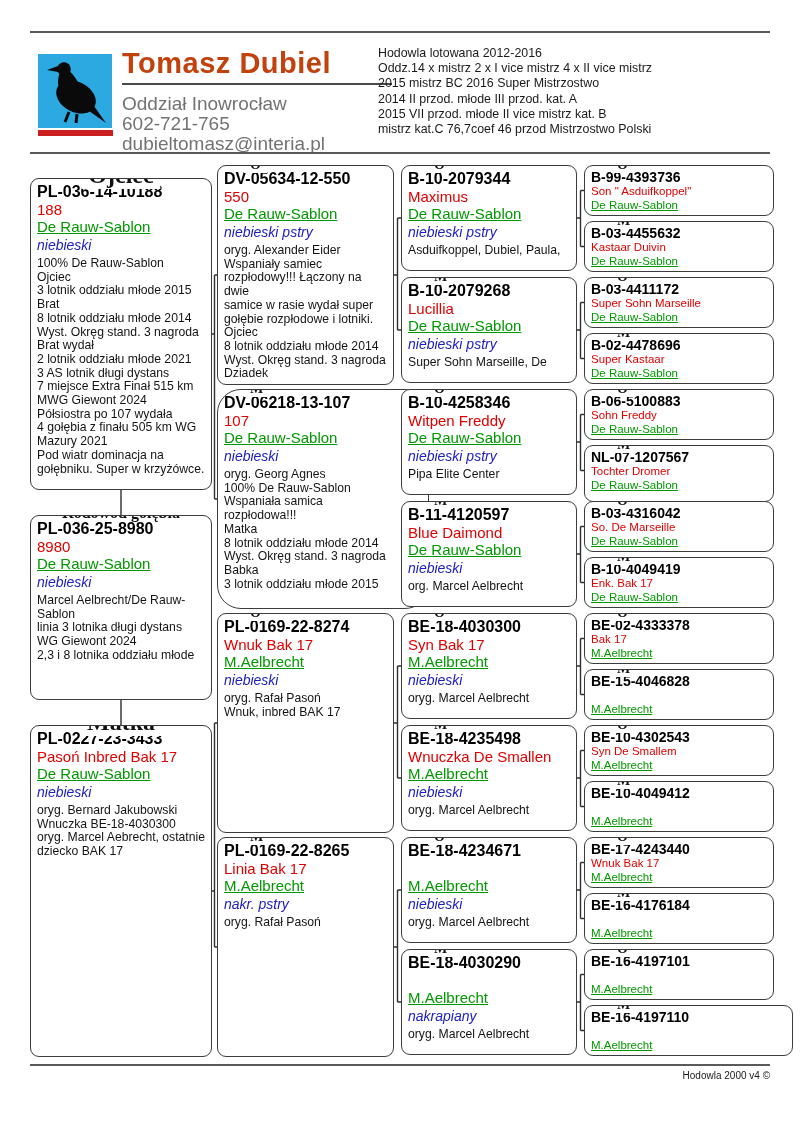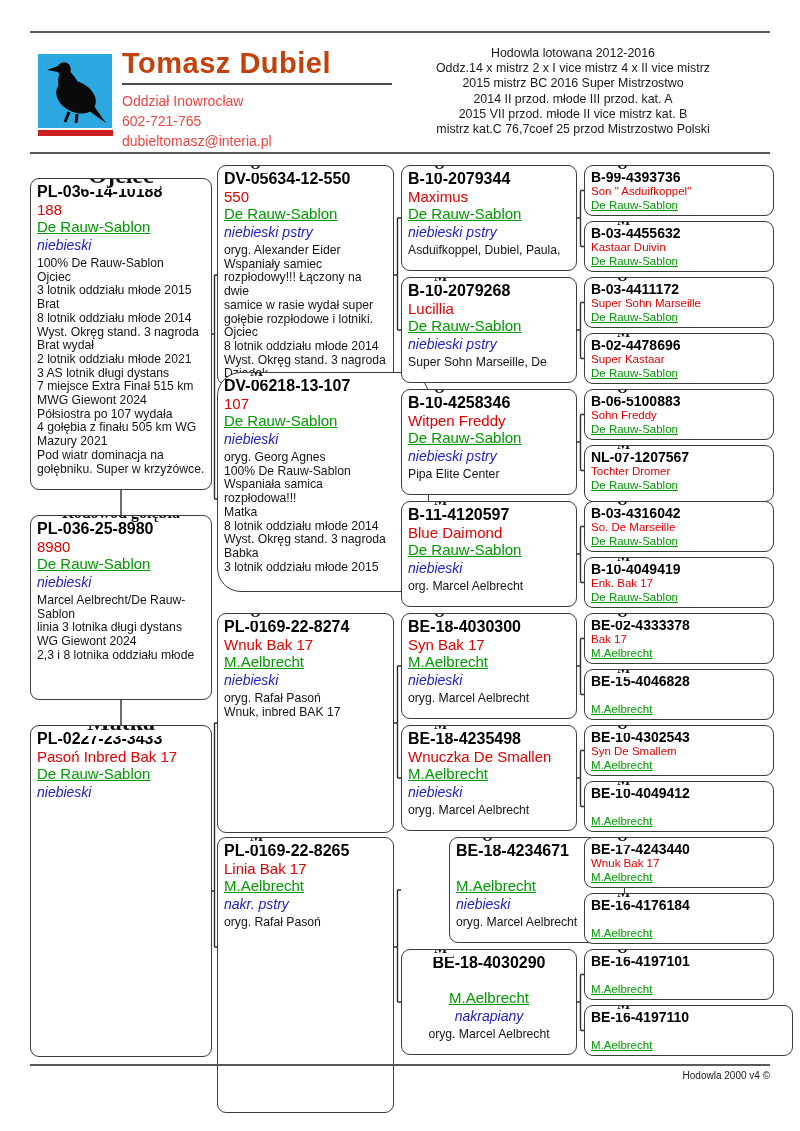--- a/index.html
+++ b/index.html
@@ -10,24 +10,24 @@
   .rule{position:absolute;left:30px;right:30px;height:2px;background:#5a5a5a;}
   
   .logo{position:absolute;left:38px;top:54px;width:74px;height:74px;}
   .logo svg{display:block;}
   .logo-stripe{position:absolute;left:38px;top:130px;width:75px;height:6px;background:#cc2020;}
   .owner-name{
     position:absolute;left:122px;top:47px;width:270px;
     font-size:29px;font-weight:bold;color:#c2410c;
     border-bottom:2px solid #4a4a4a;padding-bottom:3px;letter-spacing:.5px;
   }
-  .contact{position:absolute;left:122px;font-size:14px;color:#ef4444;}
+  .contact{position:absolute;left:122px;font-size:19px;color:#737373;}
   .c1{top:93px}.c2{top:113px}.c3{top:133px}
   .achievements{
-    position:absolute;right:32px;top:46px;width:390px;text-align:center;
+    position:absolute;right:32px;top:46px;width:390px;text-align:left;
     font-size:12.4px;line-height:15.2px;color:#1a1a1a;
   }
   
   #connectors{position:absolute;left:0;top:0;pointer-events:none;}
   .box{
     position:absolute;background:#fff;border:1.6px solid #3c3c3c;border-radius:9px;
     box-sizing:border-box;padding:3px 6px 2px;overflow:hidden;
   }
   .marker{
     position:absolute;top:-9px;left:26px;background:#fff;padding:0 6px;
@@ -76,21 +76,21 @@
   <div class="contact c1">Oddział Inowrocław</div>
   <div class="contact c2">602-721-765</div>
   <div class="contact c3">dubieltomasz@interia.pl</div>
 
   <div class="achievements">
     <div>Hodowla lotowana 2012-2016</div>
     <div>Oddz.14 x mistrz 2 x I vice mistrz 4 x II vice mistrz</div>
     <div>2015 mistrz BC 2016 Super Mistrzostwo</div>
     <div>2014 II przod. młode III przod. kat. A</div>
     <div>2015 VII przod. młode II vice mistrz kat. B</div>
-    <div>mistrz kat.C 76,7coef 25 przod Mistrzostwo Polski</div>
+    <div>mistrz kat.C 76,7coef 46 przod Mistrzostwo Polski</div>
   </div>
 
   <div class="rule" style="top:152px"></div>
 
   <svg id="connectors" width="800" height="1131" viewBox="0 0 800 1131">
       <path d="M121 490L121 515M121 700L121 725M212 334L214.5 334M214.5 275L214.5 499M214.5 275L217 275M214.5 499L217 499M212 891L214.5 891M214.5 723L214.5 947M214.5 723L217 723M214.5 947L217 947M394 275L397.5 275M397.5 218L397.5 330M397.5 218L401 218M397.5 330L401 330M394 499L397.5 499M397.5 442L397.5 554M397.5 442L401 442M397.5 554L401 554M394 723L397.5 723M397.5 666L397.5 778M397.5 666L401 666M397.5 778L401 778M394 947L397.5 947M397.5 890L397.5 1002M397.5 890L401 890M397.5 1002L401 1002M577 218L580.5 218M580.5 190.5L580.5 246.5M580.5 190.5L584 190.5M580.5 246.5L584 246.5M577 330L580.5 330M580.5 302.5L580.5 358.5M580.5 302.5L584 302.5M580.5 358.5L584 358.5M577 442L580.5 442M580.5 414.5L580.5 470.5M580.5 414.5L584 414.5M580.5 470.5L584 470.5M577 554L580.5 554M580.5 526.5L580.5 582.5M580.5 526.5L584 526.5M580.5 582.5L584 582.5M577 666L580.5 666M580.5 638.5L580.5 694.5M580.5 638.5L584 638.5M580.5 694.5L584 694.5M577 778L580.5 778M580.5 750.5L580.5 806.5M580.5 750.5L584 750.5M580.5 806.5L584 806.5M577 890L580.5 890M580.5 862.5L580.5 918.5M580.5 862.5L584 862.5M580.5 918.5L584 918.5M577 1002L580.5 1002M580.5 974.5L580.5 1030.5M580.5 974.5L584 974.5M580.5 1030.5L584 1030.5" stroke="#2f2f2f" stroke-width="1.4" fill="none"></path>
     </svg>
   <div id="tree">
       <div class="box g1" style="left: 30px; top: 178px; width: 182px; height: 312px;">
         <span class="title t-big">Ojciec</span>
@@ -126,38 +126,42 @@
 linia 3 lotnika długi dystans
 WG Giewont 2024
 2,3 i 8 lotnika oddziału młode</div>
       </div>
       <div class="box g1" style="left: 30px; top: 725px; width: 182px; height: 332px;">
         <span class="title t-big">Matka</span>
         <div class="ring">PL-0227-23-3433</div>
         <div class="name">Pasoń Inbred Bak 17</div>
         <div class="strain">De Rauw-Sablon</div>
         <div class="colorline">niebieski</div>
+        <div class="desc">oryg. Bernard Jakubowski
+Wnuczka BE-18-4030300
+oryg. Marcel Aebrecht, ostatnie
+dziecko BAK 17</div>
       </div>
       <div class="box g2" style="left: 217px; top: 165px; width: 177px; height: 220px;">
         <span class="marker">O</span>
         <div class="ring">DV-05634-12-550</div>
         <div class="name">550</div>
         <div class="strain">De Rauw-Sablon</div>
         <div class="colorline">niebieski pstry</div>
         <div class="desc">oryg. Alexander Eider
 Wspaniały samiec
 rozpłodowy!!! Łączony na dwie
 samice w rasie wydał super
 gołębie rozpłodowe i lotniki.
 Ojciec
 8 lotnik oddziału młode 2014
 Wyst. Okręg stand. 3 nagroda
 Dziadek</div>
       </div>
-      <div class="box g2" style="left: 217px; top: 372px; width: 212px; height: 220px; border-radius: 24px;">
+      <div class="box g2" style="left: 217px; top: 389px; width: 212px; height: 220px; border-radius: 24px;">
         <span class="marker">M</span>
         <div class="ring">DV-06218-13-107</div>
         <div class="name">107</div>
         <div class="strain">De Rauw-Sablon</div>
         <div class="colorline">niebieski</div>
         <div class="desc">oryg. Georg Agnes
 100% De Rauw-Sablon
 Wspaniała samica
 rozpłodowa!!!
 Matka
@@ -168,21 +172,21 @@
       </div>
       <div class="box g2" style="left: 217px; top: 613px; width: 177px; height: 220px;">
         <span class="marker">O</span>
         <div class="ring">PL-0169-22-8274</div>
         <div class="name">Wnuk Bak 17</div>
         <div class="strain">M.Aelbrecht</div>
         <div class="colorline">niebieski</div>
         <div class="desc">oryg. Rafał Pasoń
 Wnuk, inbred BAK 17</div>
       </div>
-      <div class="box g2" style="left: 217px; top: 837px; width: 177px; height: 276px;">
+      <div class="box g2" style="left: 217px; top: 837px; width: 177px; height: 220px;">
         <span class="marker">M</span>
         <div class="ring">PL-0169-22-8265</div>
         <div class="name">Linia Bak 17</div>
         <div class="strain">M.Aelbrecht</div>
         <div class="colorline">nakr. pstry</div>
         <div class="desc">oryg. Rafał Pasoń</div>
       </div>
       <div class="box g3" style="left: 401px; top: 165px; width: 176px; height: 106px;">
         <span class="marker">O</span>
         <div class="ring">B-10-2079344</div>
@@ -224,29 +228,29 @@
         <div class="desc">oryg. Marcel Aelbrecht</div>
       </div>
       <div class="box g3" style="left: 401px; top: 725px; width: 176px; height: 106px;">
         <span class="marker">M</span>
         <div class="ring">BE-18-4235498</div>
         <div class="name">Wnuczka De Smallen</div>
         <div class="strain">M.Aelbrecht</div>
         <div class="colorline">niebieski</div>
         <div class="desc">oryg. Marcel Aelbrecht</div>
       </div>
-      <div class="box g3" style="left: 401px; top: 837px; width: 176px; height: 106px; margin-left: 48px;">
+      <div class="box g3" style="left: 401px; top: 837px; width: 176px; height: 106px;">
         <span class="marker">O</span>
         <div class="ring">BE-18-4234671</div>
         <div class="name"></div>
         <div class="strain">M.Aelbrecht</div>
         <div class="colorline">niebieski</div>
         <div class="desc">oryg. Marcel Aelbrecht</div>
       </div>
-      <div class="box g3" style="left: 401px; top: 949px; width: 176px; height: 106px; text-align: center;">
+      <div class="box g3" style="left: 401px; top: 949px; width: 176px; height: 106px;">
         <span class="marker">M</span>
         <div class="ring">BE-18-4030290</div>
         <div class="name"></div>
         <div class="strain">M.Aelbrecht</div>
         <div class="colorline">nakrapiany</div>
         <div class="desc">oryg. Marcel Aelbrecht</div>
       </div>
       <div class="box g4" style="left: 584px; top: 165px; width: 190px; height: 51px;">
         <span class="marker">O</span>
         <div class="ring">B-99-4393736</div>

